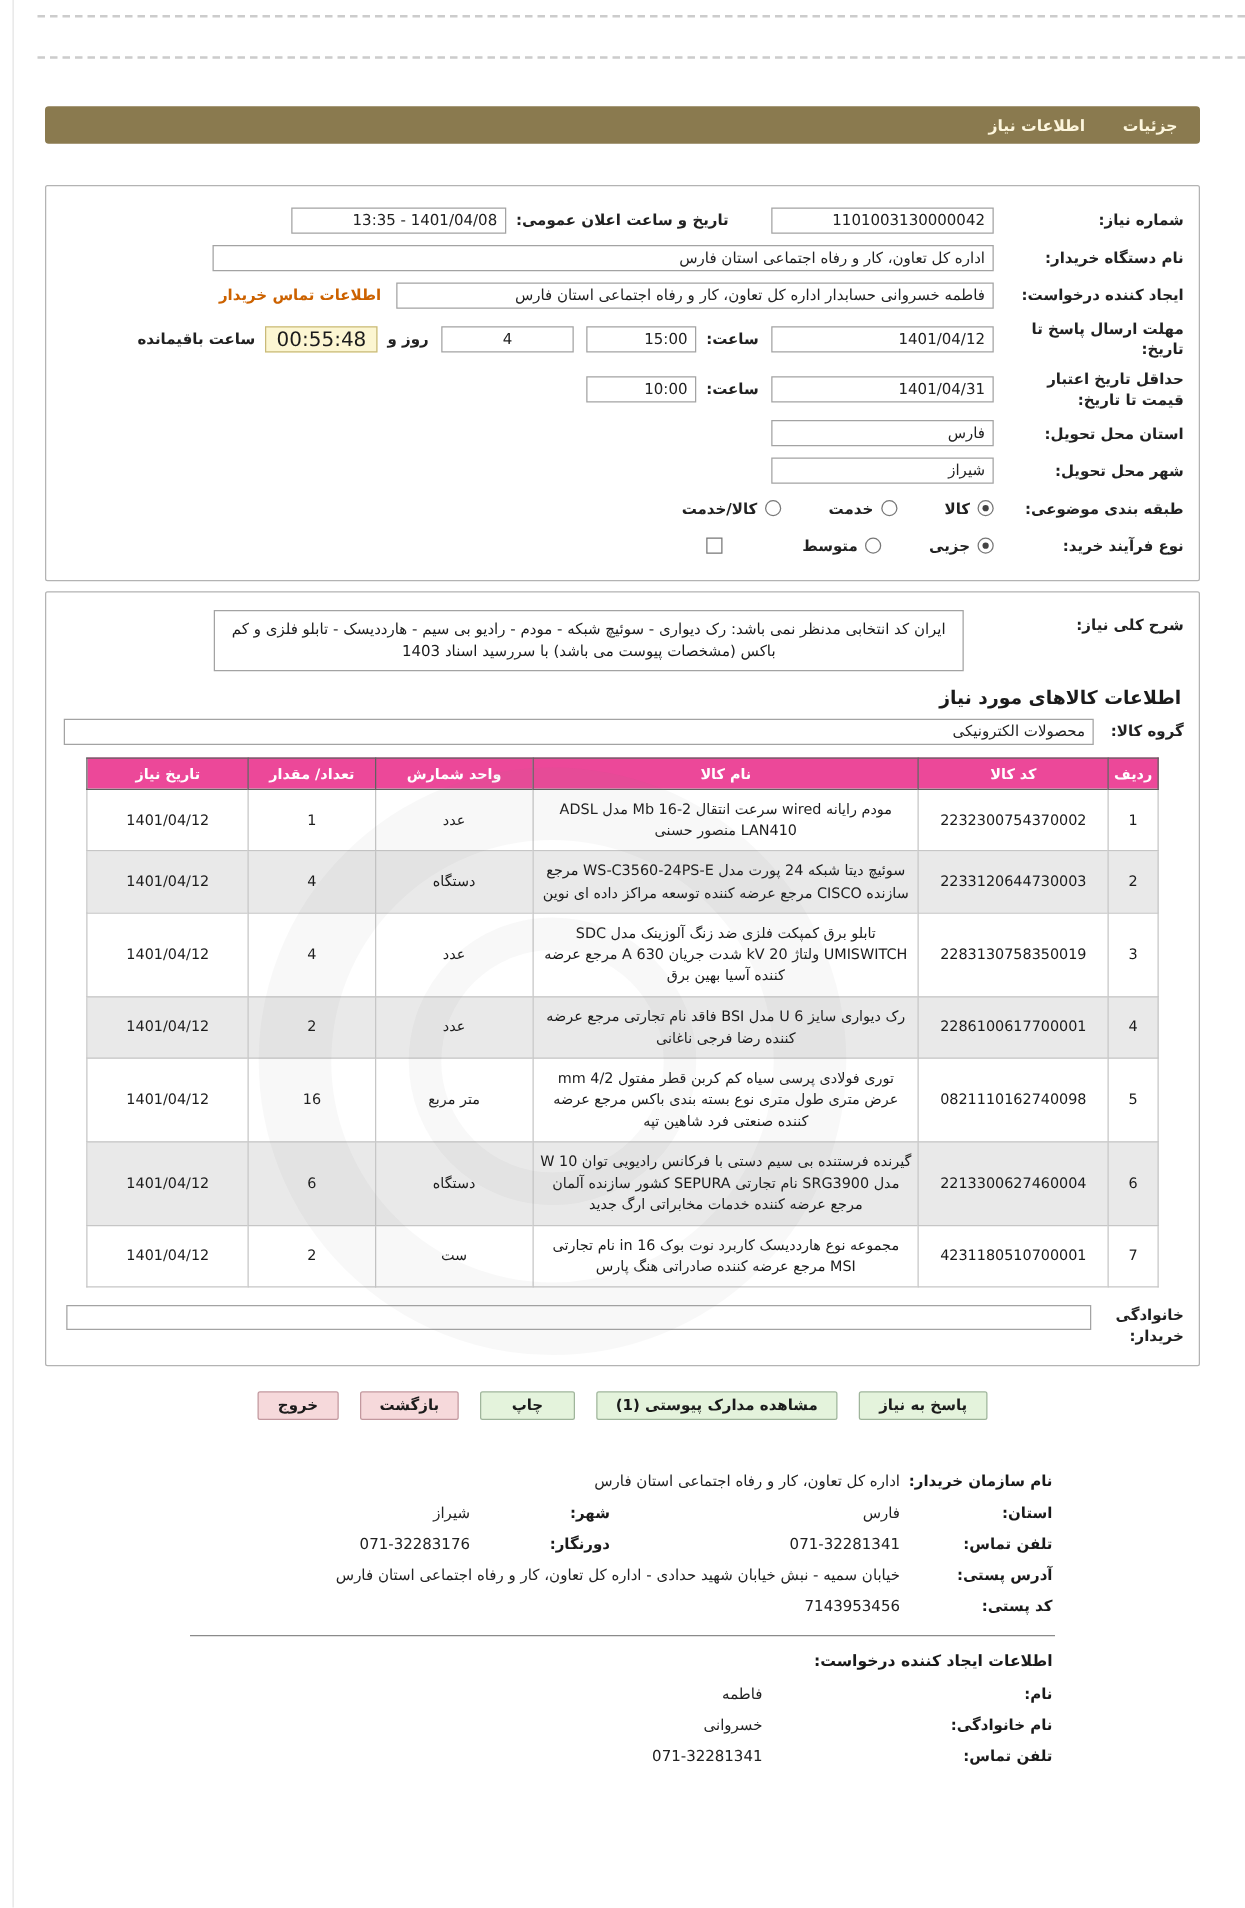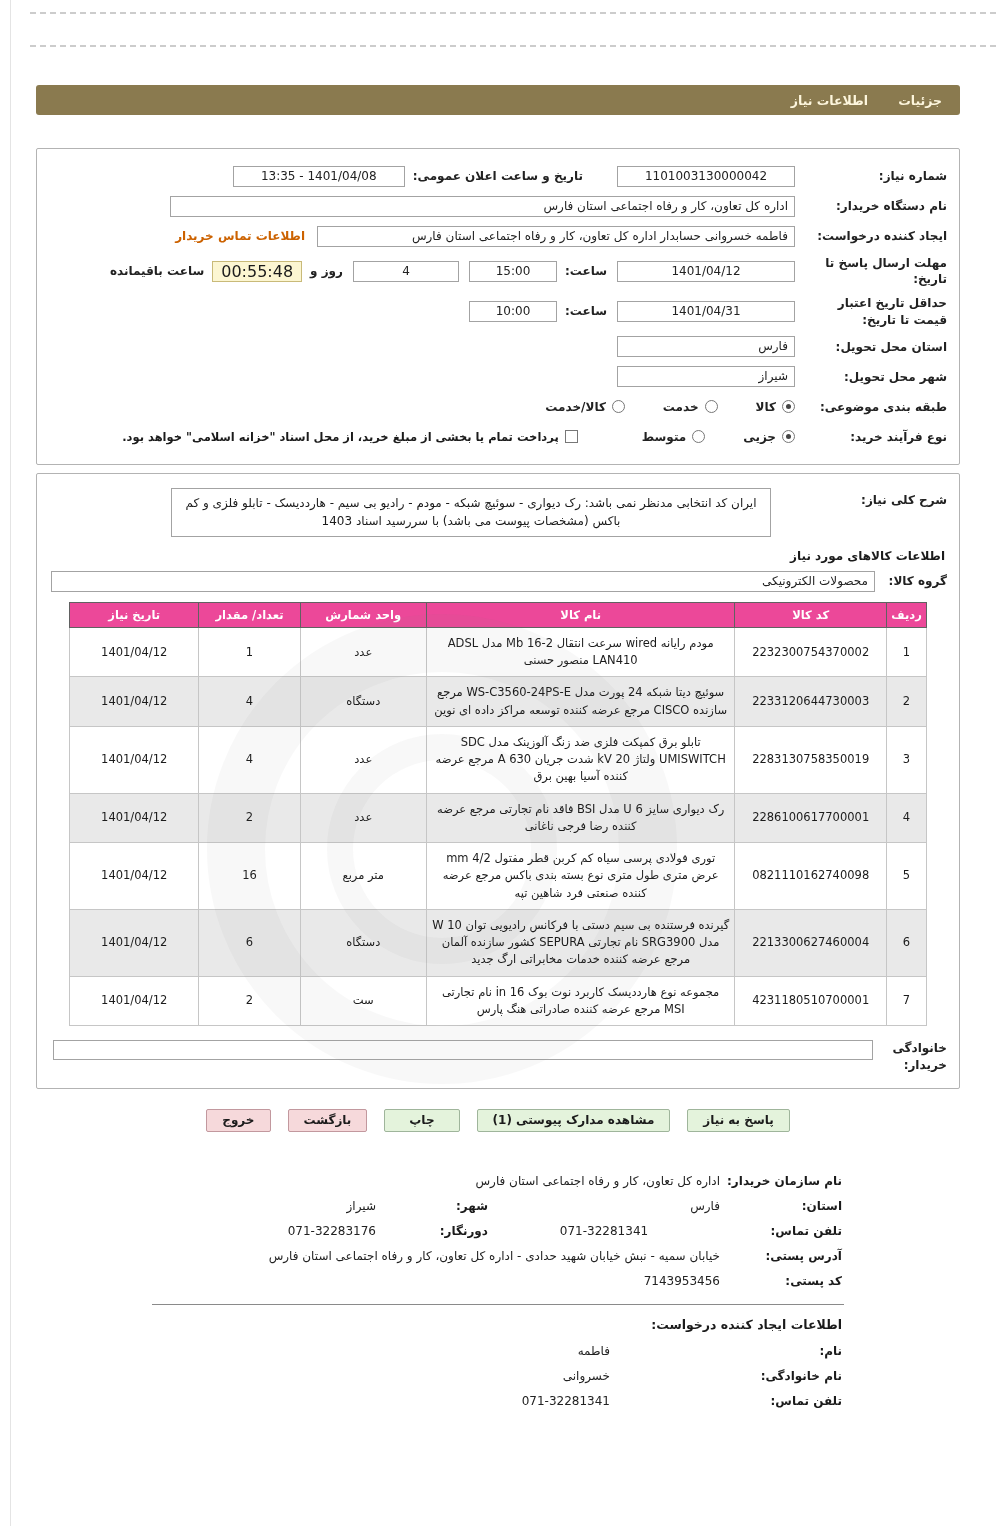--- a/index.html
+++ b/index.html
@@ -28,21 +28,21 @@
   .panel1 { margin-top:33px; }
   .panel2 { margin-top:8px; position:relative; }
 
   .frow { display:flex; align-items:center; margin:8px 6px; min-height:22px; }
   .flabel { font-weight:bold; color:#222; line-height:1.35; }
   .lab1 { width:152px; padding-left:6px; flex:0 0 auto; }
   .field {
     background:#fff; border:1px solid #a3a3a3; height:21px; line-height:19px;
     padding:0 6px; font-size:12px; color:#222; overflow:hidden; white-space:nowrap;
   }
-  .ltr { direction:ltr; text-align:center; unicode-bidi:embed; }
+  .ltr { direction:ltr; text-align:right; unicode-bidi:embed; }
   .w-date { width:178px; }
   .w-time { width:88px; margin-right:8px; }
   .midlab { margin-right:34px; margin-left:8px; }
   .w-announce { width:172px; }
   .w-wide { width:625px; }
   .w-creator { width:478px; }
   .w-days { width:106px; text-align:center; margin-right:10px; }
   .countdown {
     background:#fcf6d2; border:1px solid #c9ba79; height:21px; line-height:19px;
     padding:0 8px; margin:0 8px; font-size:16px;
@@ -56,21 +56,21 @@
   .optlab { font-weight:bold; margin:0 6px 0 38px; }
   .checkbox { width:13px; height:13px; border:1px solid #777; background:#fff;
               display:inline-block; flex:0 0 auto; margin-right:26px; cursor:pointer; }
   .notelab { font-weight:bold; margin-right:6px; white-space:nowrap; font-size:11.5px; }
 
   
   .descrow { display:flex; align-items:flex-start; margin:6px 6px 12px; }
   .desclab { width:150px; font-weight:bold; padding-top:4px; flex:0 0 auto; }
   .descbox { border:1px solid #a3a3a3; width:600px; min-height:44px; padding:5px 0;
              text-align:center; line-height:1.55; margin-right:26px; }
-  .sectitle { font-weight:bold; font-size:12px; margin:10px 8px 8px; }
+  .sectitle { font-weight:bold; font-size:15px; margin:10px 8px 8px; }
   .grouprow { display:flex; align-items:center; margin:6px 6px 10px; }
   .grouplab { width:72px; font-weight:bold; flex:0 0 auto; }
   .groupfield { flex:1; margin-left:2px; }
 
   table.items { width:calc(100% - 52px); margin:8px 26px 14px; border-collapse:collapse;
                 font-size:11.5px; position:relative; z-index:1; }
   table.items th { background:#ec4899; color:#fff; font-weight:bold; height:25px;
                    border:1px solid #616161; padding:2px 4px; }
   table.items td { border:1px solid #c6c6c6; text-align:center; padding:7px 5px;
                    background:#ffffff; line-height:1.5; vertical-align:middle; }
@@ -184,21 +184,20 @@
       <span class="flabel optlab">کالا/خدمت</span>
     </div>
 
     <div class="frow">
       <span class="flabel lab1">نوع فرآیند خرید:</span>
       <span class="radio sel"></span>
       <span class="flabel optlab">جزیی</span>
       <span class="radio"></span>
       <span class="flabel optlab">متوسط</span>
       <span class="checkbox"></span>
-      <span class="notelab">پرداخت تمام یا بخشی از مبلغ خرید، از محل اسناد "خزانه اسلامی" خواهد بود.</span>
     </div>
   </div>
 
   <div class="panel panel2">
     <div class="wm"></div>
     <div class="wm2"></div>
 
     <div class="descrow">
       <span class="flabel desclab">شرح کلی نیاز:</span>
       <div class="descbox">ایران کد انتخابی مدنظر نمی باشد: رک دیواری - سوئیچ شبکه - مودم - رادیو بی سیم - هارددیسک - تابلو فلزی و کم باکس (مشخصات پیوست می باشد) با سررسید اسناد 1403</div>

